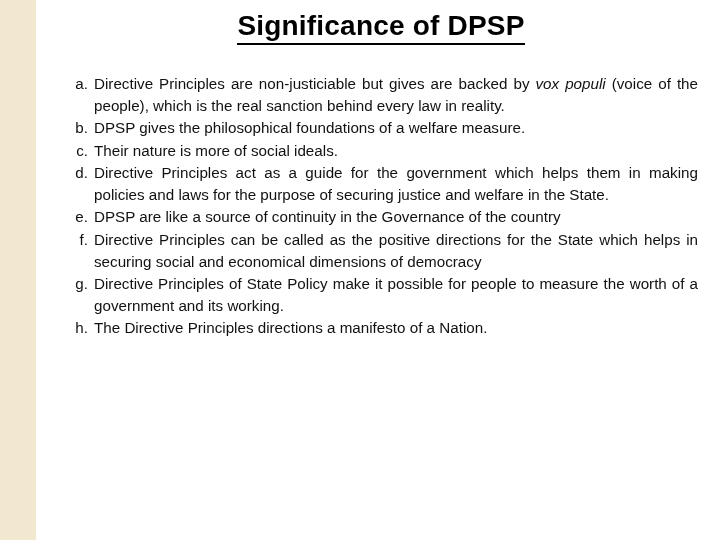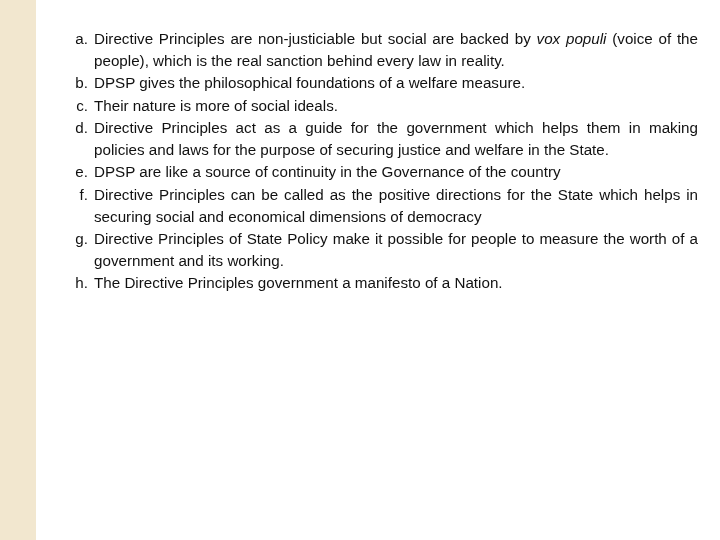--- a/index.html
+++ b/index.html
@@ -94,25 +94,28 @@
   }
 </style>
 </head>
 <body>
 
 <div class="slide">
   <div class="left-band"></div>
   <div class="left-band-inner"></div>
 
   <div class="content">
+    <h1 class="title">
+      <span>Significance of DPSP</span>
+    </h1>
 
     <ul class="list" id="bullet-list">
         <li>
           <span class="marker">a.</span>
-          <span class="txt"><span>Directive Principles are non-justiciable but social are backed by </span><i>vox populi</i><span> (voice of the people), which is the real sanction behind every law in reality.</span></span>
+          <span class="txt"><span>Directive Principles are non-justiciable but gives are backed by </span><i>vox populi</i><span> (voice of the people), which is the real sanction behind every law in reality.</span></span>
         </li>
         <li>
           <span class="marker">b.</span>
           <span class="txt"><span>DPSP gives the philosophical foundations of a welfare measure.</span></span>
         </li>
         <li class="nojustify">
           <span class="marker">c.</span>
           <span class="txt"><span>Their nature is more of social ideals.</span></span>
         </li>
         <li>
@@ -126,17 +129,17 @@
         <li>
           <span class="marker">f.</span>
           <span class="txt"><span>Directive Principles can be called as the positive directions for the State which helps in securing social and economical dimensions of democracy</span></span>
         </li>
         <li>
           <span class="marker">g.</span>
           <span class="txt"><span>Directive Principles of State Policy make it possible for people to measure the worth of a government and its working.</span></span>
         </li>
         <li class="nojustify">
           <span class="marker">h.</span>
-          <span class="txt"><span>The Directive Principles government a manifesto of a Nation.</span></span>
+          <span class="txt"><span>The Directive Principles directions a manifesto of a Nation.</span></span>
         </li>
       </ul>
   </div>
 </div>
 
 </body></html>

